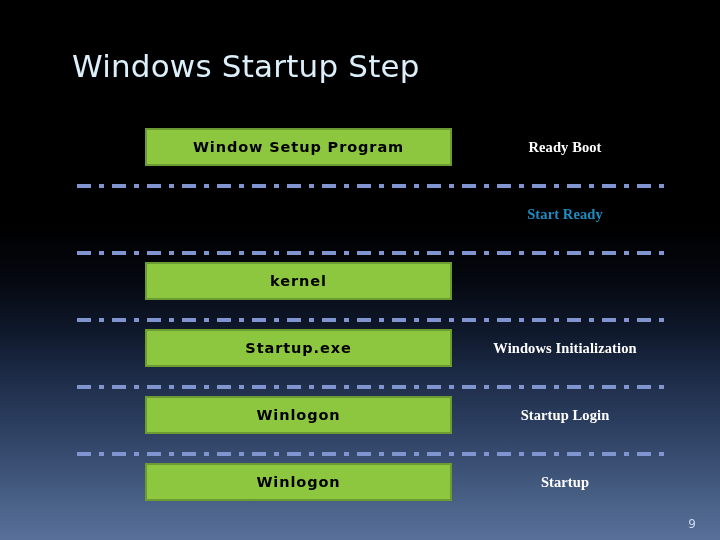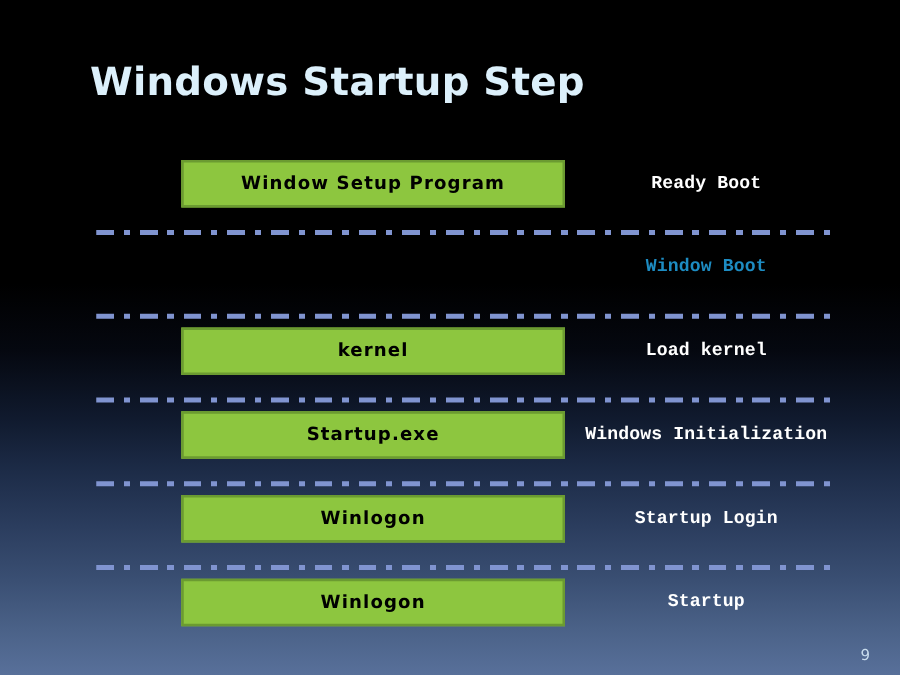--- a/index.html
+++ b/index.html
@@ -29,21 +29,21 @@
       #58709a 100%);
     overflow: hidden;
   }
 
   
   #title {
     position: absolute;
     left: 72px;
     top: 48px;
     font-size: 31px;
-    font-weight: 700;
+    font-weight: 400;
     letter-spacing: 0.2px;
     color: #dcf0fb;
     font-family: "DejaVu Sans", sans-serif;
     white-space: nowrap;
   }
 
   
   #rows {
     position: absolute;
     left: 0;
@@ -99,21 +99,21 @@
     width: 226px;
     height: 38px;
     top: 11px;
     display: flex;
     align-items: center;
     justify-content: center;
     color: #ffffff;
     font-size: 14.5px;
     font-weight: bold;
     letter-spacing: 0.1px;
-    font-family: Liberation Mono, monospace;
+    font-family: Liberation Serif, serif;
     white-space: nowrap;
   }
 
   .label.accent { color: #1d8cc2; }
 
   
   #page-number {
     position: absolute;
     right: 24px;
     bottom: 9px;
@@ -129,26 +129,25 @@
 
   <div id="title">Windows Startup Step</div>
 
   <div id="rows">
       <div class="row" style="top: 117px;">
         <div class="box">Window Setup Program</div>
         <div class="label">Ready Boot</div>
       </div>
       <div class="row" style="top: 184px;">
         <div class="sep"></div>
-        <div class="label accent">Window Boot</div>
+        <div class="label accent">Start Ready</div>
       </div>
       <div class="row" style="top: 251px;">
         <div class="sep"></div>
         <div class="box">kernel</div>
-        <div class="label">Load kernel</div>
       </div>
       <div class="row" style="top: 318px;">
         <div class="sep"></div>
         <div class="box">Startup.exe</div>
         <div class="label">Windows Initialization</div>
       </div>
       <div class="row" style="top: 385px;">
         <div class="sep"></div>
         <div class="box">Winlogon</div>
         <div class="label">Startup Login</div>

